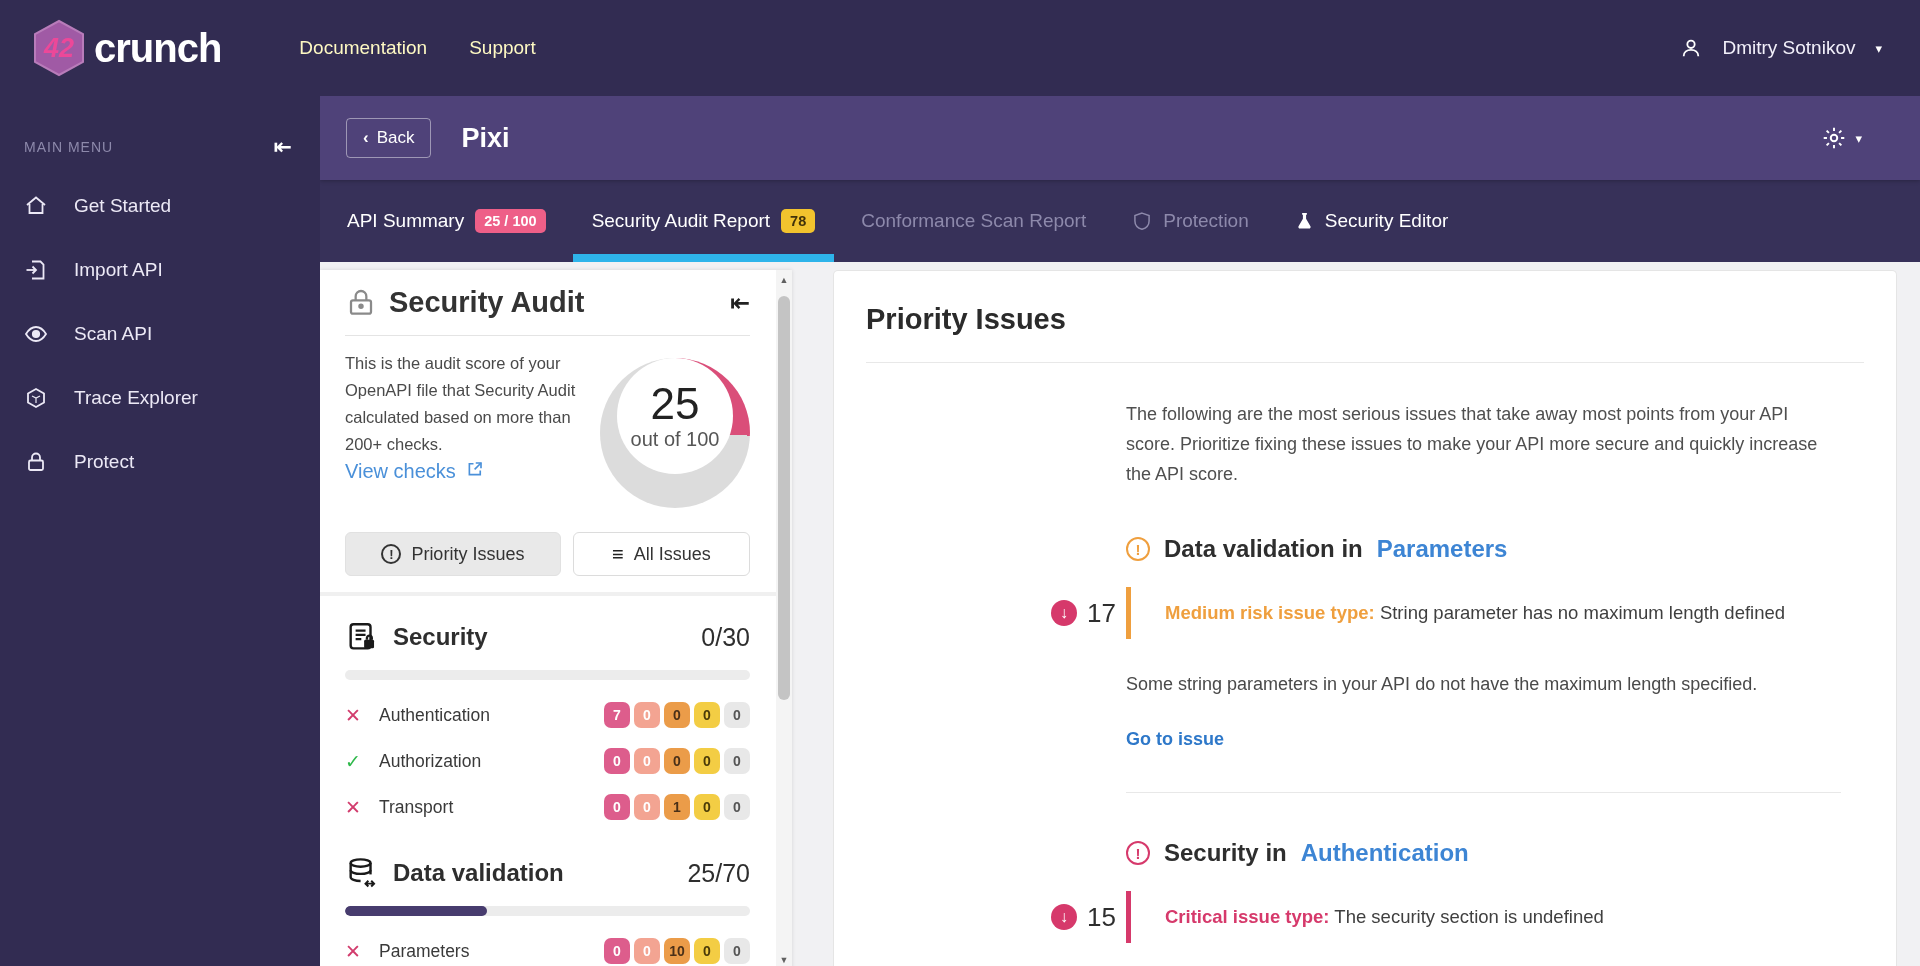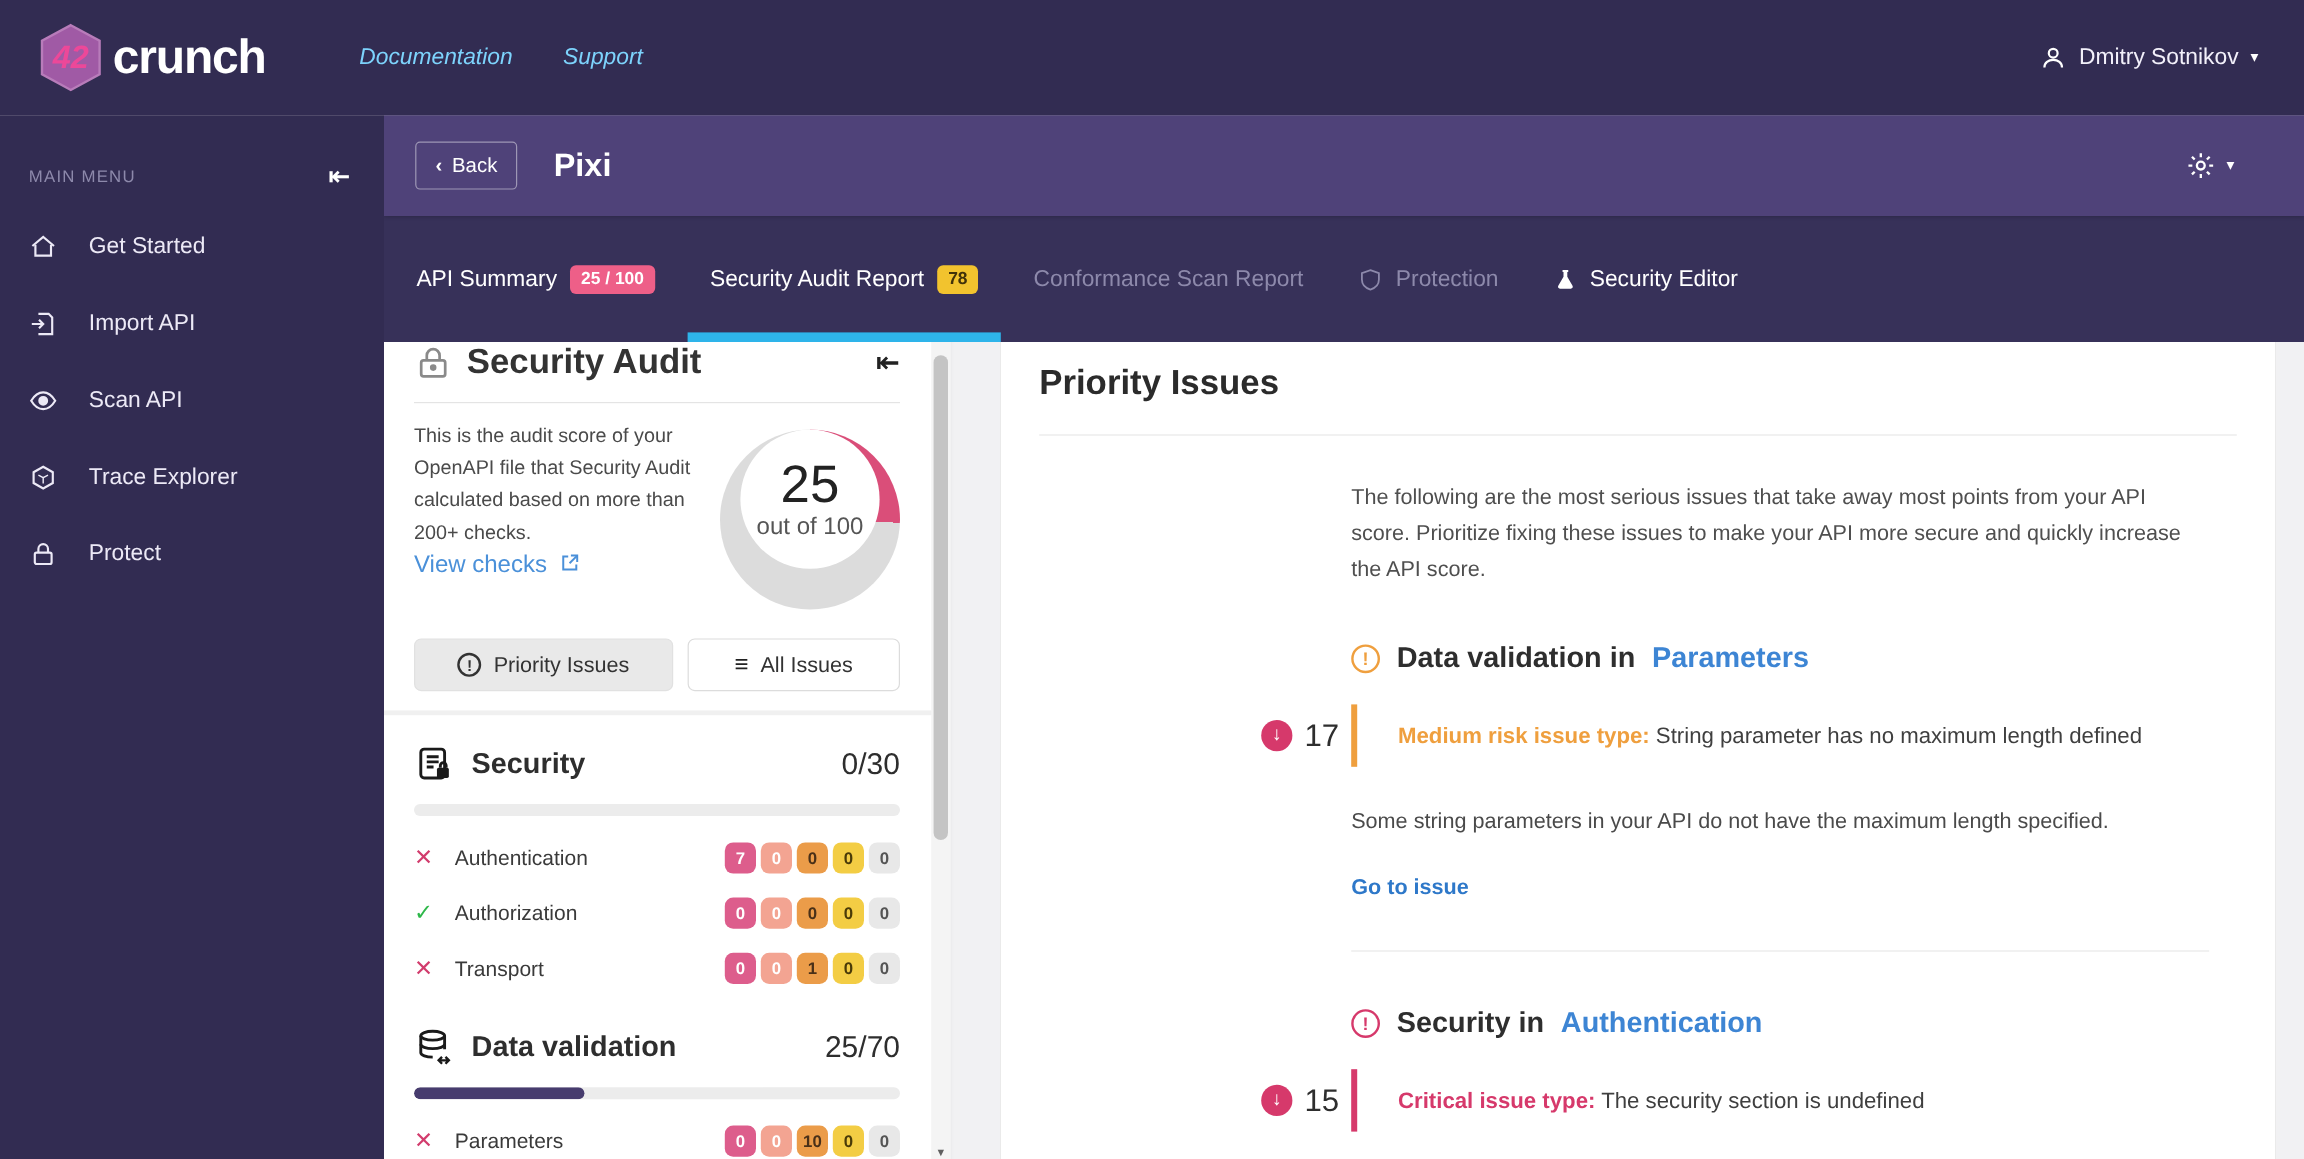--- a/index.html
+++ b/index.html
@@ -8,22 +8,22 @@
 
   
   .topnav { position:absolute; left:0; top:0; width:1920px; height:96px; background:#322c52; z-index:30;
     display:flex; align-items:center; }
   .logo { display:flex; align-items:center; margin-left:30px; }
   .logo-hex { width:58px; height:58px; position:relative; display:flex; align-items:center; justify-content:center; }
   .logo-hex svg { position:absolute; inset:0; }
   .logo-num { position:relative; color:#ec4899; font-size:27px; font-weight:bold; font-style:italic; }
   .logo-text { color:#fff; font-size:40px; font-weight:bold; letter-spacing:-1px; margin-left:6px; }
   .topnav-links { display:flex; gap:42px; margin-left:78px; }
-  .topnav-link { color:#7dd3fc; font-size:19px; cursor:pointer;font-style:italic; }
-  .topnav-user { margin-left:auto; margin-right:38px; display:flex; align-items:center; gap:10px;
+  .topnav-link { color:#fef9c3; font-size:19px; cursor:pointer; }
+  .topnav-user { margin-left:auto; margin-right:38px; display:flex; align-items:center; gap:20px;
     color:#f2f0fa; font-size:19px; cursor:pointer; }
   .caret { font-size:13px; color:#fff; }
 
   
   .sidebar { position:absolute; left:0; top:96px; width:320px; height:870px; background:#322c52; z-index:25; }
   .menu-head { display:flex; align-items:center; justify-content:space-between; padding:40px 28px 10px 24px; }
   .menu-head-label { color:#8d89ab; font-size:14px; letter-spacing:1px; }
   .collapse-glyph { color:#fff; font-size:22px; font-weight:bold; cursor:pointer; line-height:1; }
   .side-item { display:flex; align-items:center; gap:26px; padding:14px 24px; margin-top:12px;
     color:#ece9f6; font-size:19px; cursor:pointer; }
@@ -32,21 +32,21 @@
   
   .page-header { position:absolute; left:320px; top:96px; width:1600px; height:84px; background:#4f4279; z-index:20;
     display:flex; align-items:center; box-shadow:0 1px 4px rgba(0,0,0,.25); }
   .back-btn { margin-left:26px; display:flex; align-items:center; gap:8px; border:1px solid rgba(255,255,255,.45);
     border-radius:4px; padding:9px 16px; color:#fff; font-size:17px; cursor:pointer; background:transparent; }
   .back-chev { font-size:17px; font-weight:bold; }
   .page-title { color:#fff; font-size:27px; font-weight:bold; margin-left:30px; }
   .header-gear { margin-left:auto; margin-right:58px; display:flex; align-items:center; gap:8px; cursor:pointer; color:#fff; }
 
   
-  .tabbar { position:absolute; left:320px; top:180px; width:1600px; height:105px; background:#373159; z-index:18;
+  .tabbar { position:absolute; left:320px; top:180px; width:1600px; height:82px; background:#373159; z-index:18;
     display:flex; align-items:stretch; padding-left:8px; }
   .tab { position:relative; display:flex; align-items:center; gap:11px; padding:0 19px; font-size:19px;
     color:#fff; cursor:pointer; white-space:nowrap; }
   .tab.disabled { color:#8d89ab; }
   .tab .underline { position:absolute; left:0; right:0; bottom:0; height:8px; background:#2eb4ea; }
   .tab-badge { font-size:14.5px; font-weight:bold; padding:4px 9px; border-radius:5px; }
   .tab-badge.pink { background:#ee5f88; color:#fff; }
   .tab-badge.yellow { background:#f2c32e; color:#41320a; }
   .tab svg { flex:0 0 auto; }
   .tab + .tab { margin-left:8px; }

